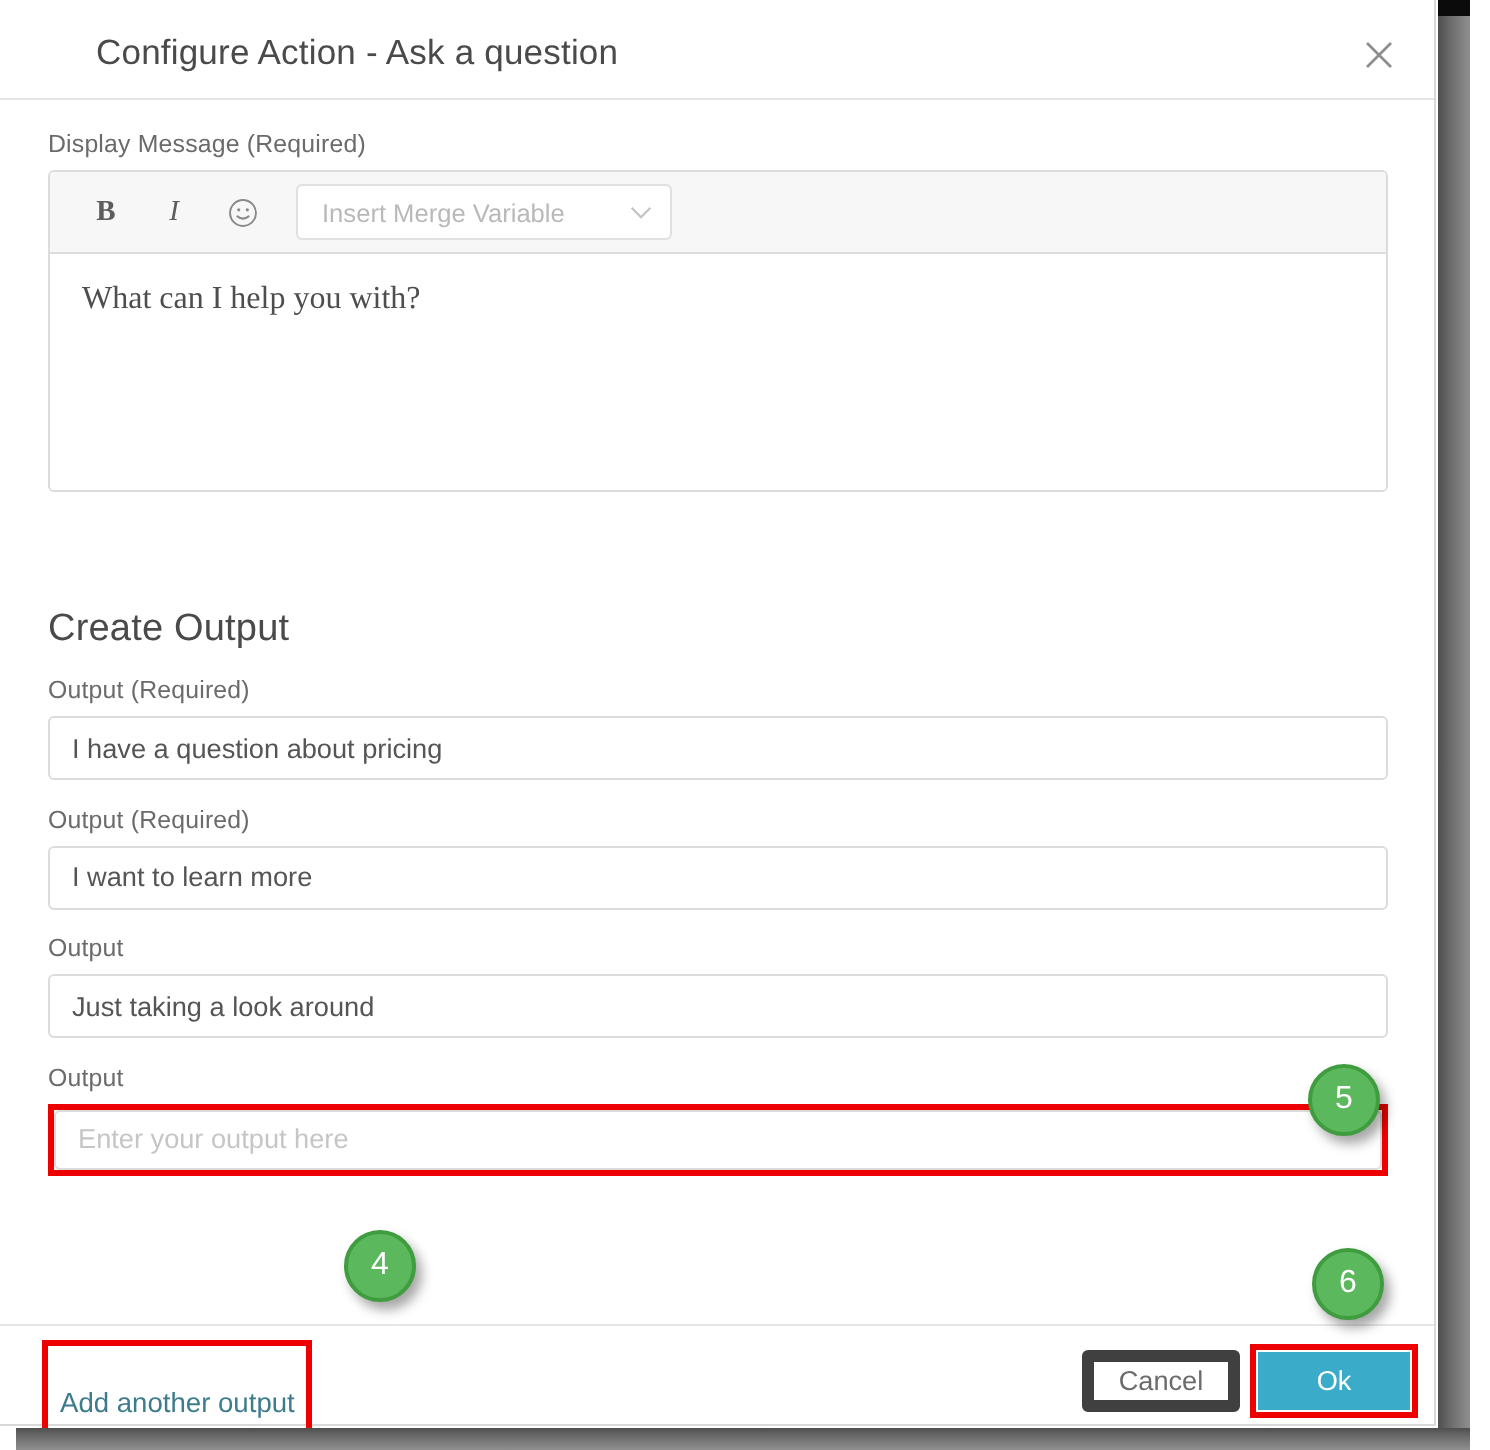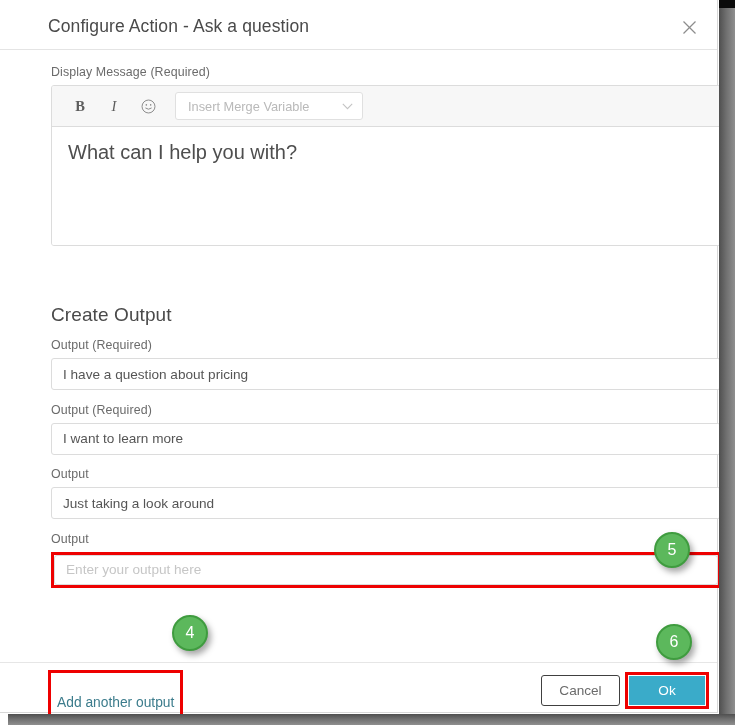--- a/index.html
+++ b/index.html
@@ -87,21 +87,20 @@
     line-height: 1;
   }
 
   
   #body {
     position: absolute;
     left: 0;
     top: 50px;
     width: 717px;
     height: 612px;
-    margin-left: 27px;
   }
 
   .field-label {
     font-size: 12.4px;
     color: #6b6b6b;
     margin: 0 0 6px 0;
     letter-spacing: 0.1px;
   }
 
   
@@ -155,25 +154,26 @@
   }
   #merge-select-label {
     font-size: 12.8px;
     color: #b9b9b9;
     white-space: nowrap;
   }
   #merge-chevron { color: #c3c3c3; display:block; }
   #editor-content {
     min-height: 118px;
     padding: 14px 16px;
-    font-size: 20px;
+    font-size: 16px;
     color: #4e4e4e;
     background: #fff;
     box-sizing: border-box;
     outline: none;
+    font-family: Liberation Serif, serif;
   }
 
   
   #create-output-heading {
     position: absolute;
     left: 24px;
     top: 254px;
     font-size: 19px;
     color: #4a4a4a;
     letter-spacing: 0.1px;
@@ -239,21 +239,21 @@
     height: 51px;
     border-top: 1px solid #e6e6e6;
     box-sizing: border-box;
   }
   #btn-cancel {
     position: absolute;
     right: 97px;
     top: 12px;
     width: 79px;
     height: 31px;
-    border: 1px solid #404040;
+    border: 6px solid #404040;
     border-radius: 3px;
     background: #fff;
     color: #6b6b6b;
     font-size: 13.6px;
     font-family: "Liberation Sans", sans-serif;
     cursor: pointer;
     display: flex;
     align-items: center;
     justify-content: center;
   }

